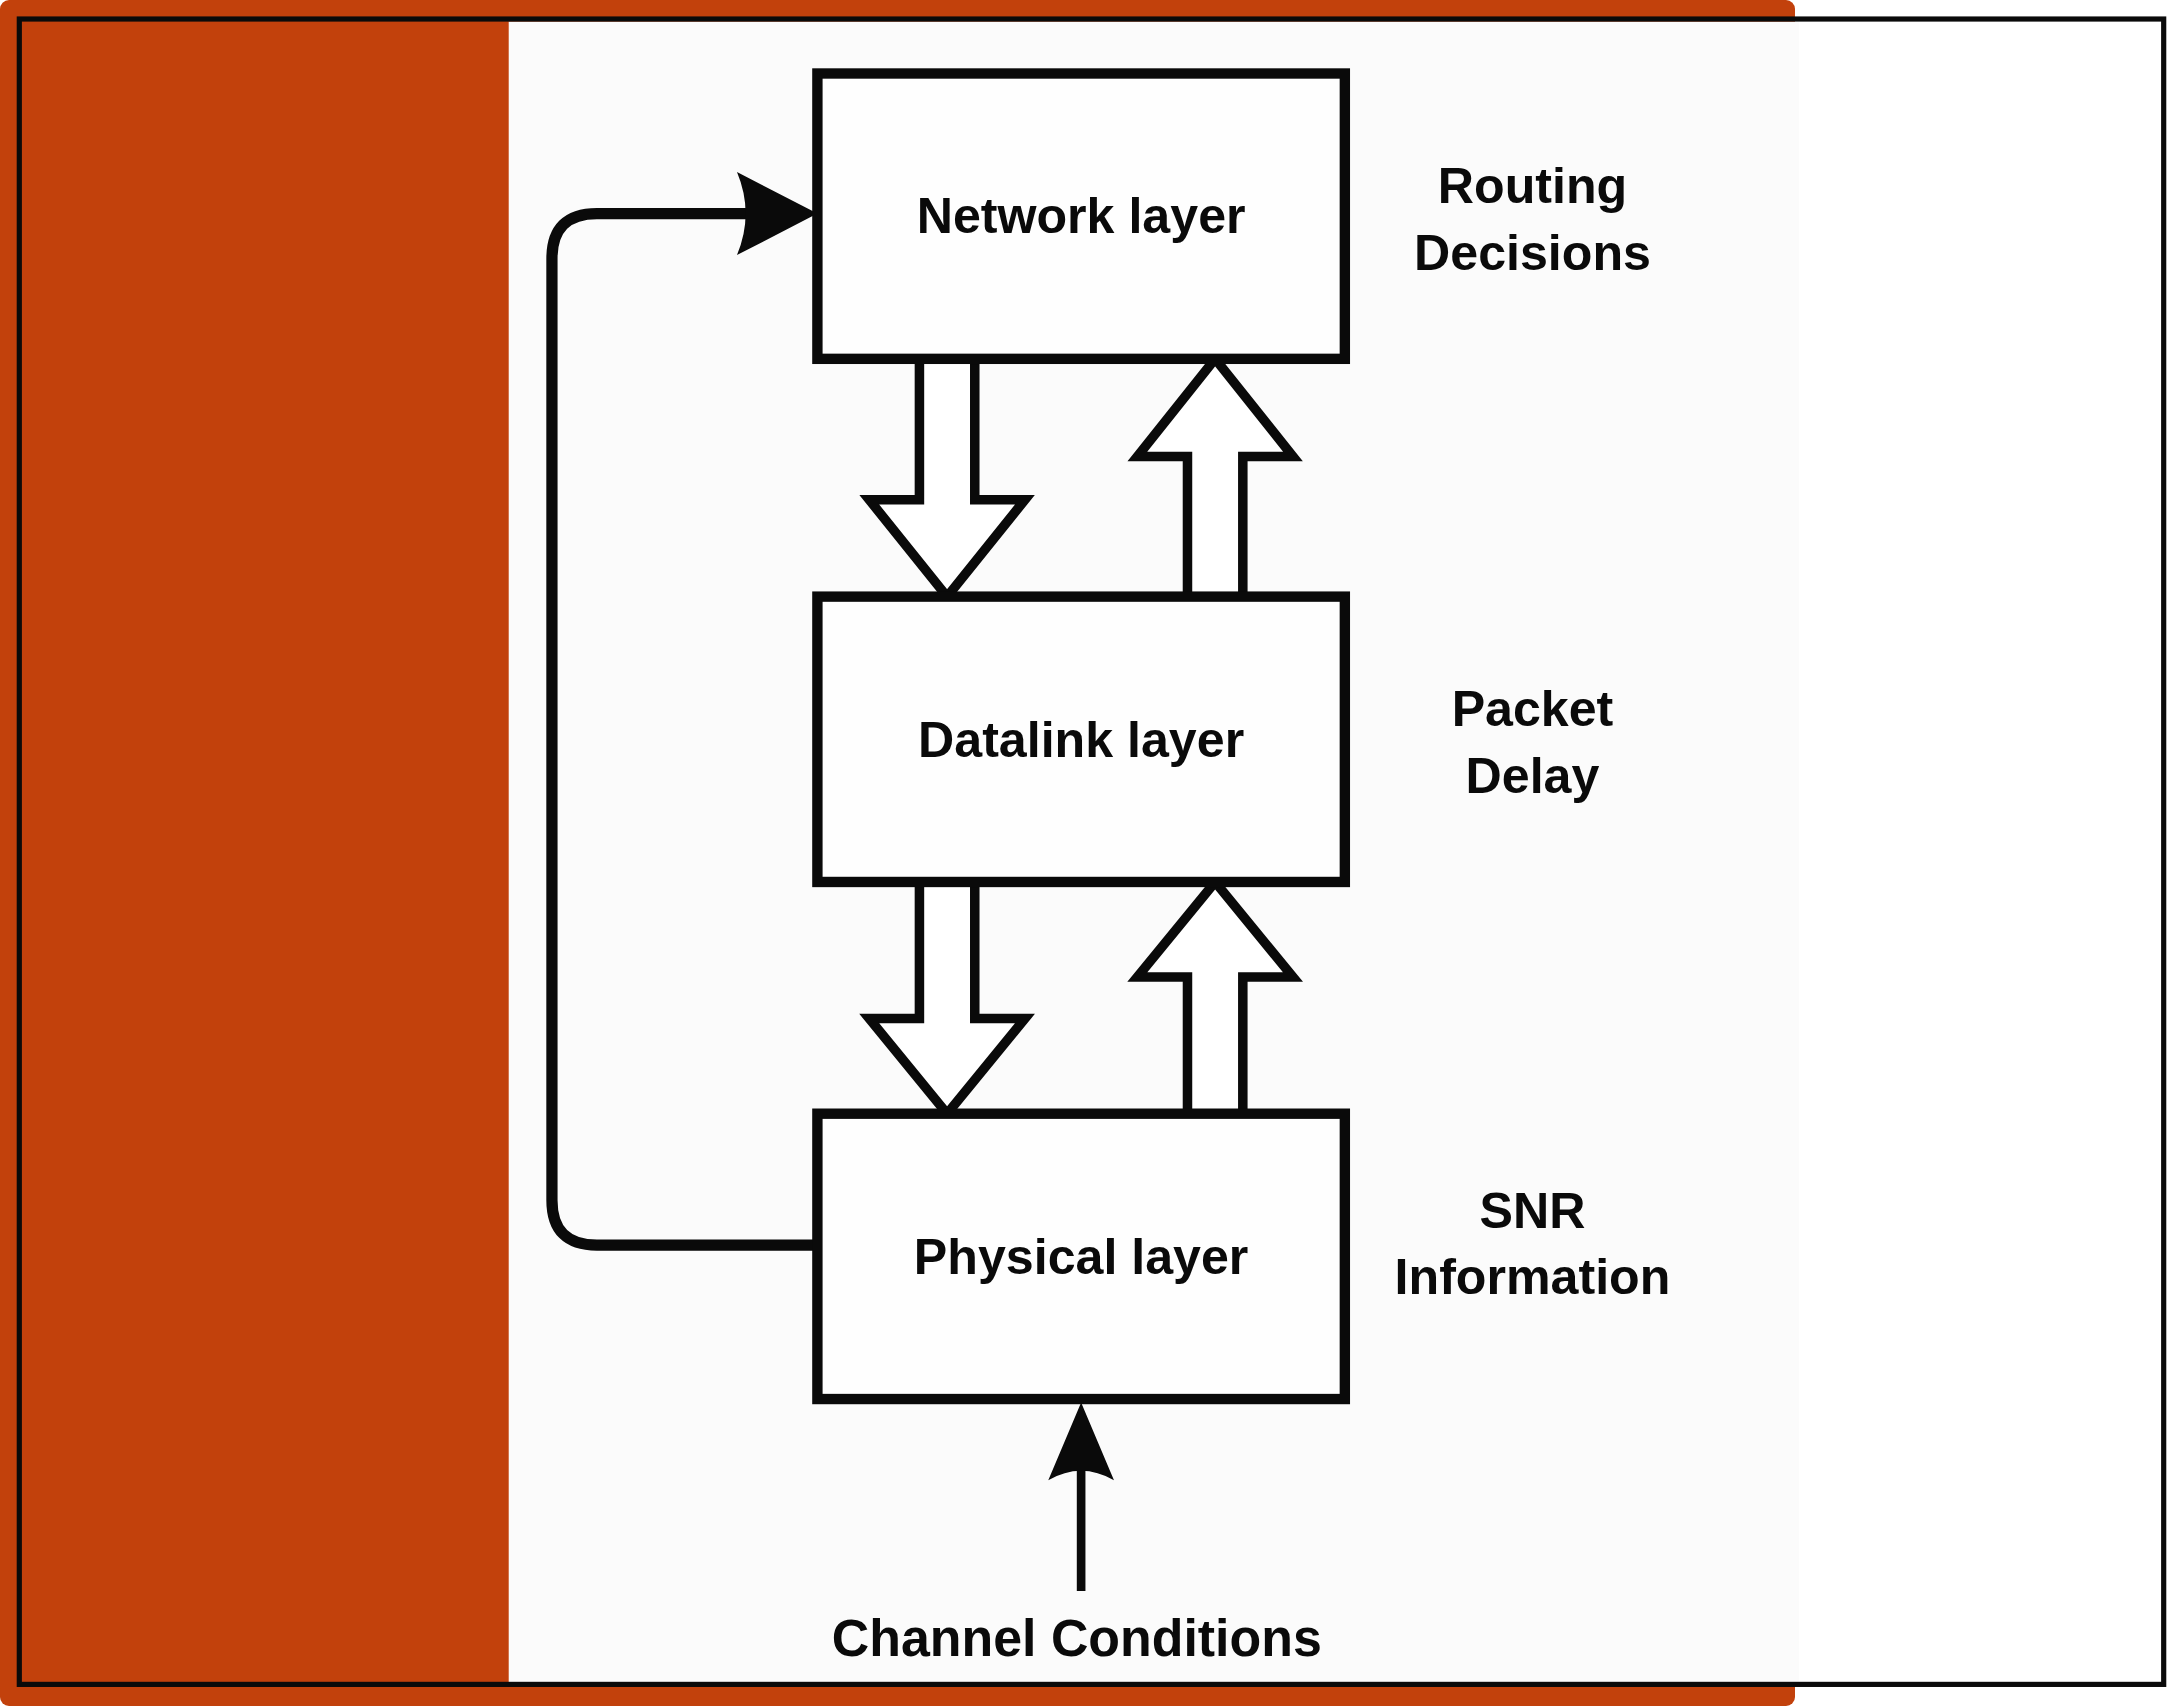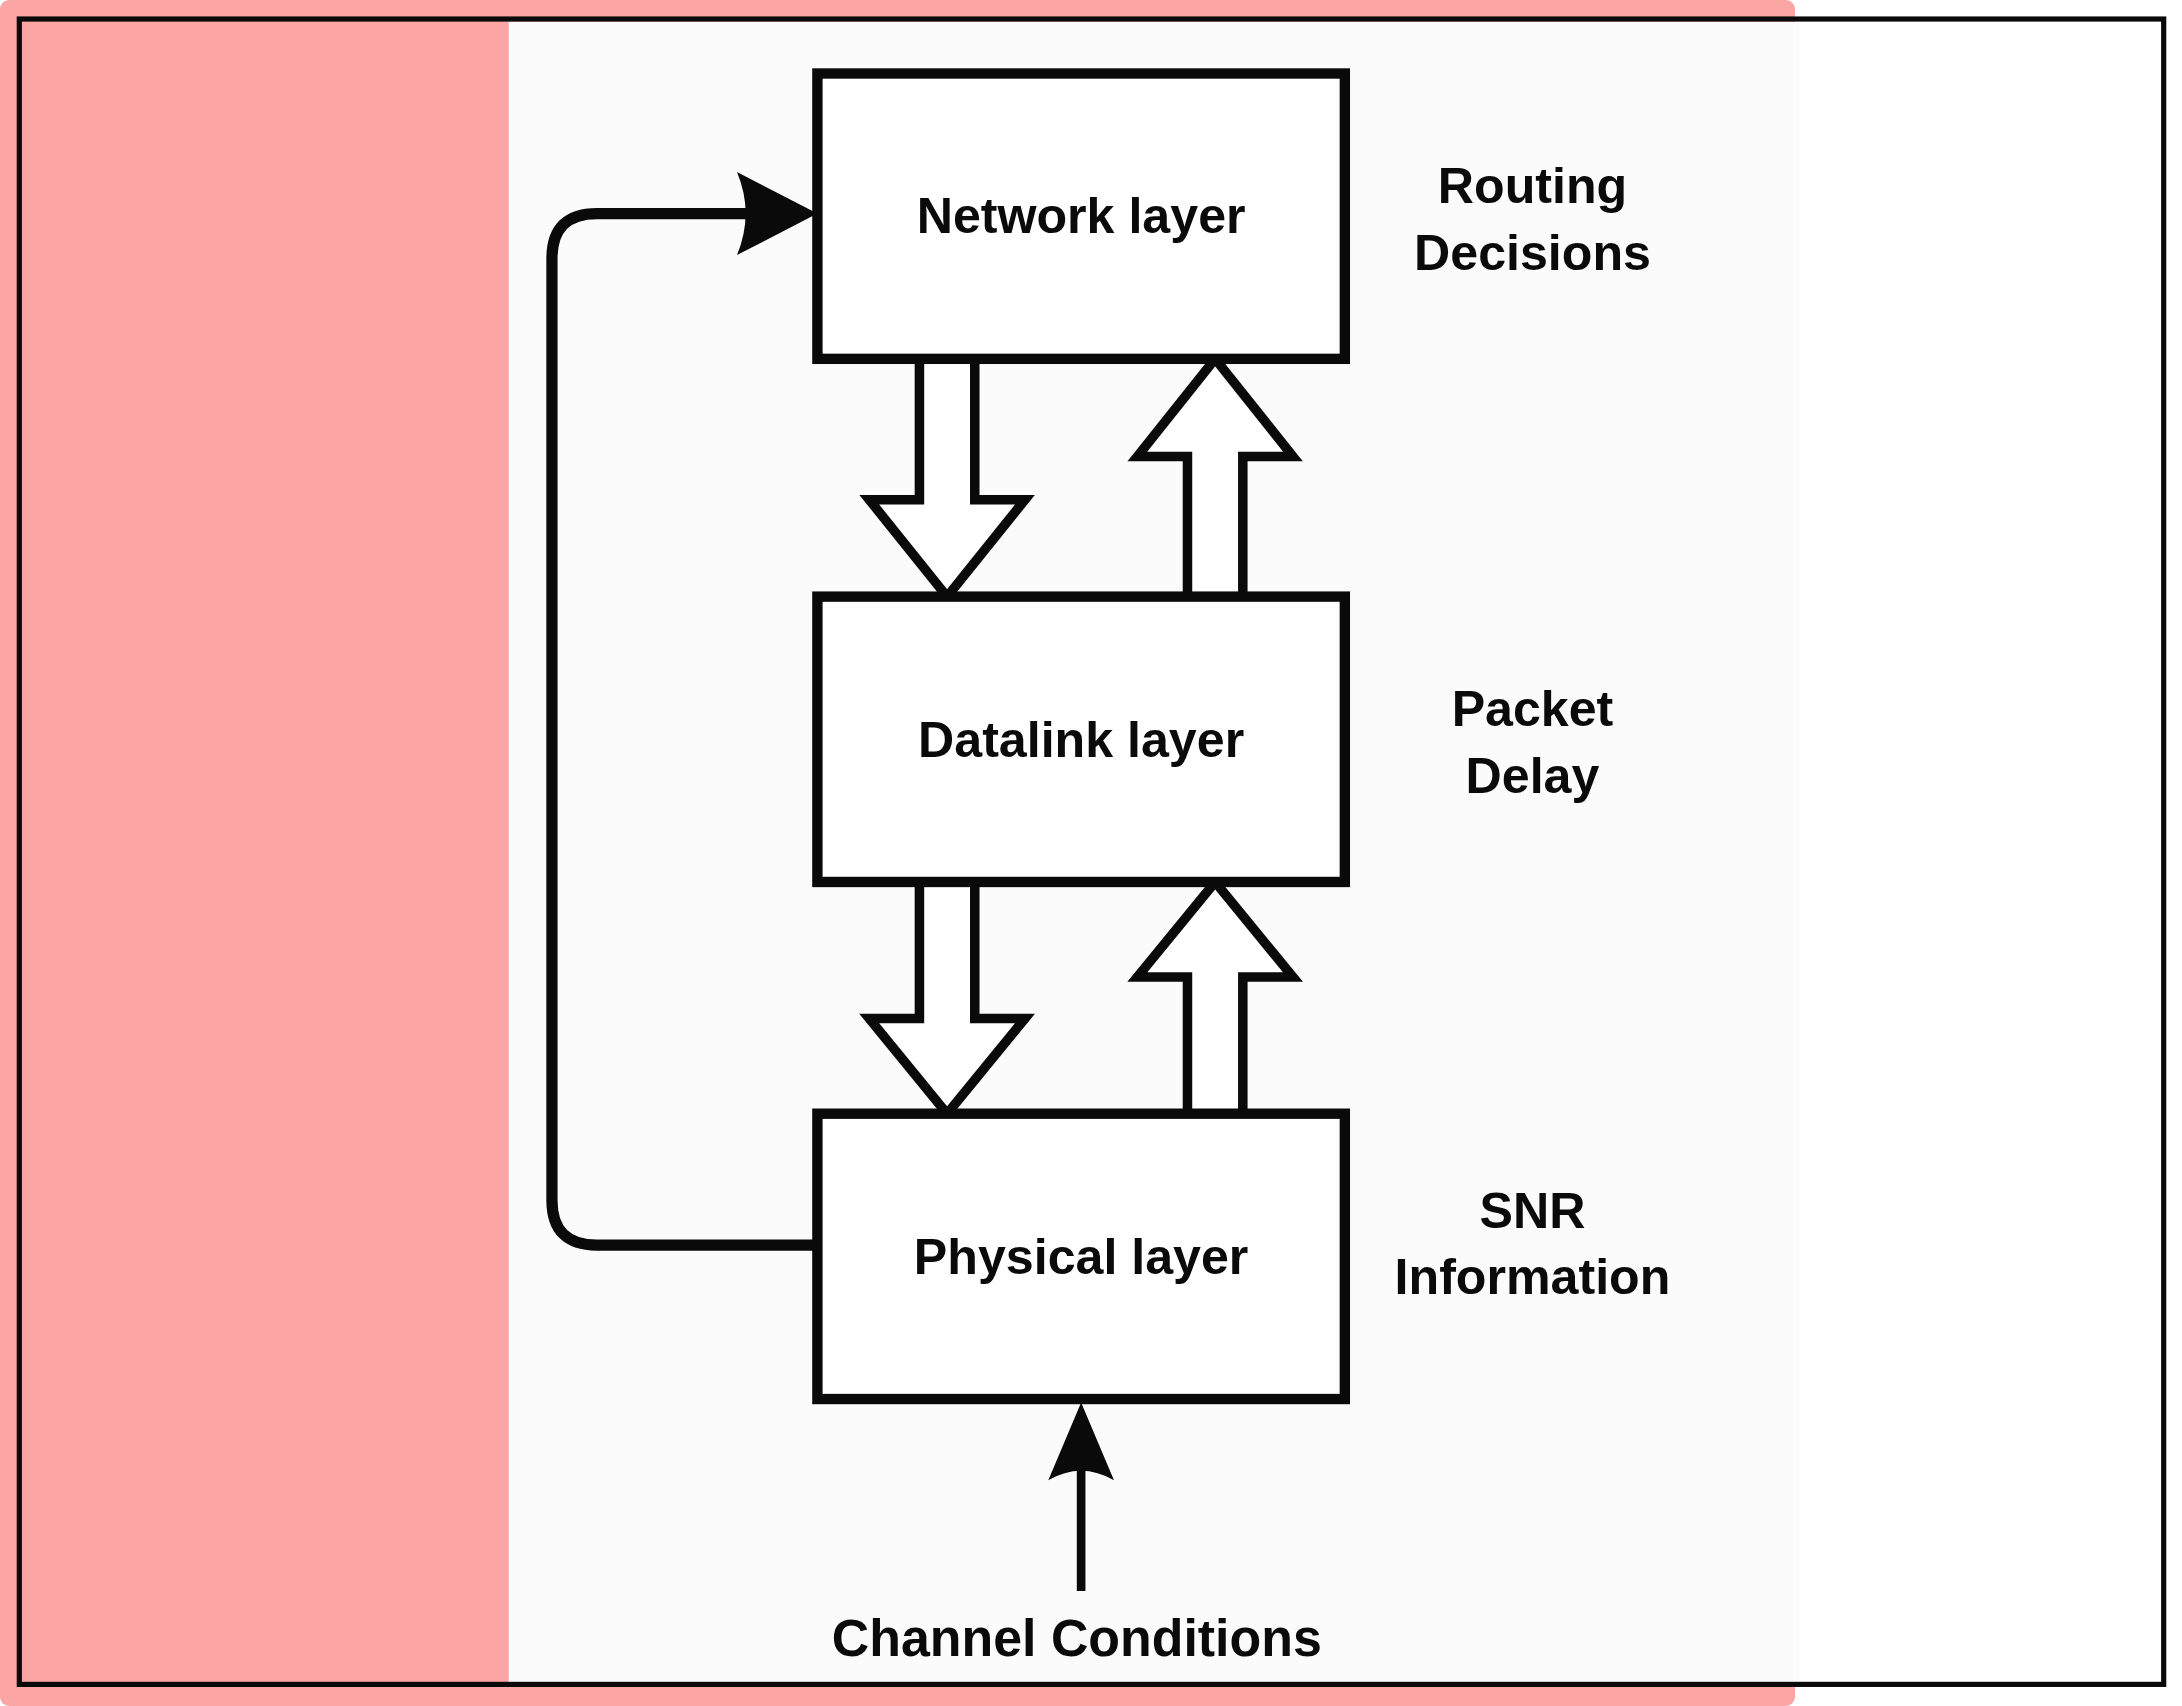--- a/index.html
+++ b/index.html
@@ -4,21 +4,21 @@
 <style>
   html, body {
     margin: 0;
     padding: 0;
     background: #ffffff;
   }
   .stage {
     width: 1795px;
     height: 1706px;
     position: relative;
-    background: #fca5a5;
+    background: #c2410c;
     font-family: "Liberation Sans", sans-serif;
     border-radius: 9px;
   }
   svg { display: block; }
   .box-label, .side-label, .bottom-label {
     font-family: "Liberation Sans", sans-serif;
     font-weight: bold;
     fill: #0a0a0a;
   }
   .box-label   { font-size: 58px; }

